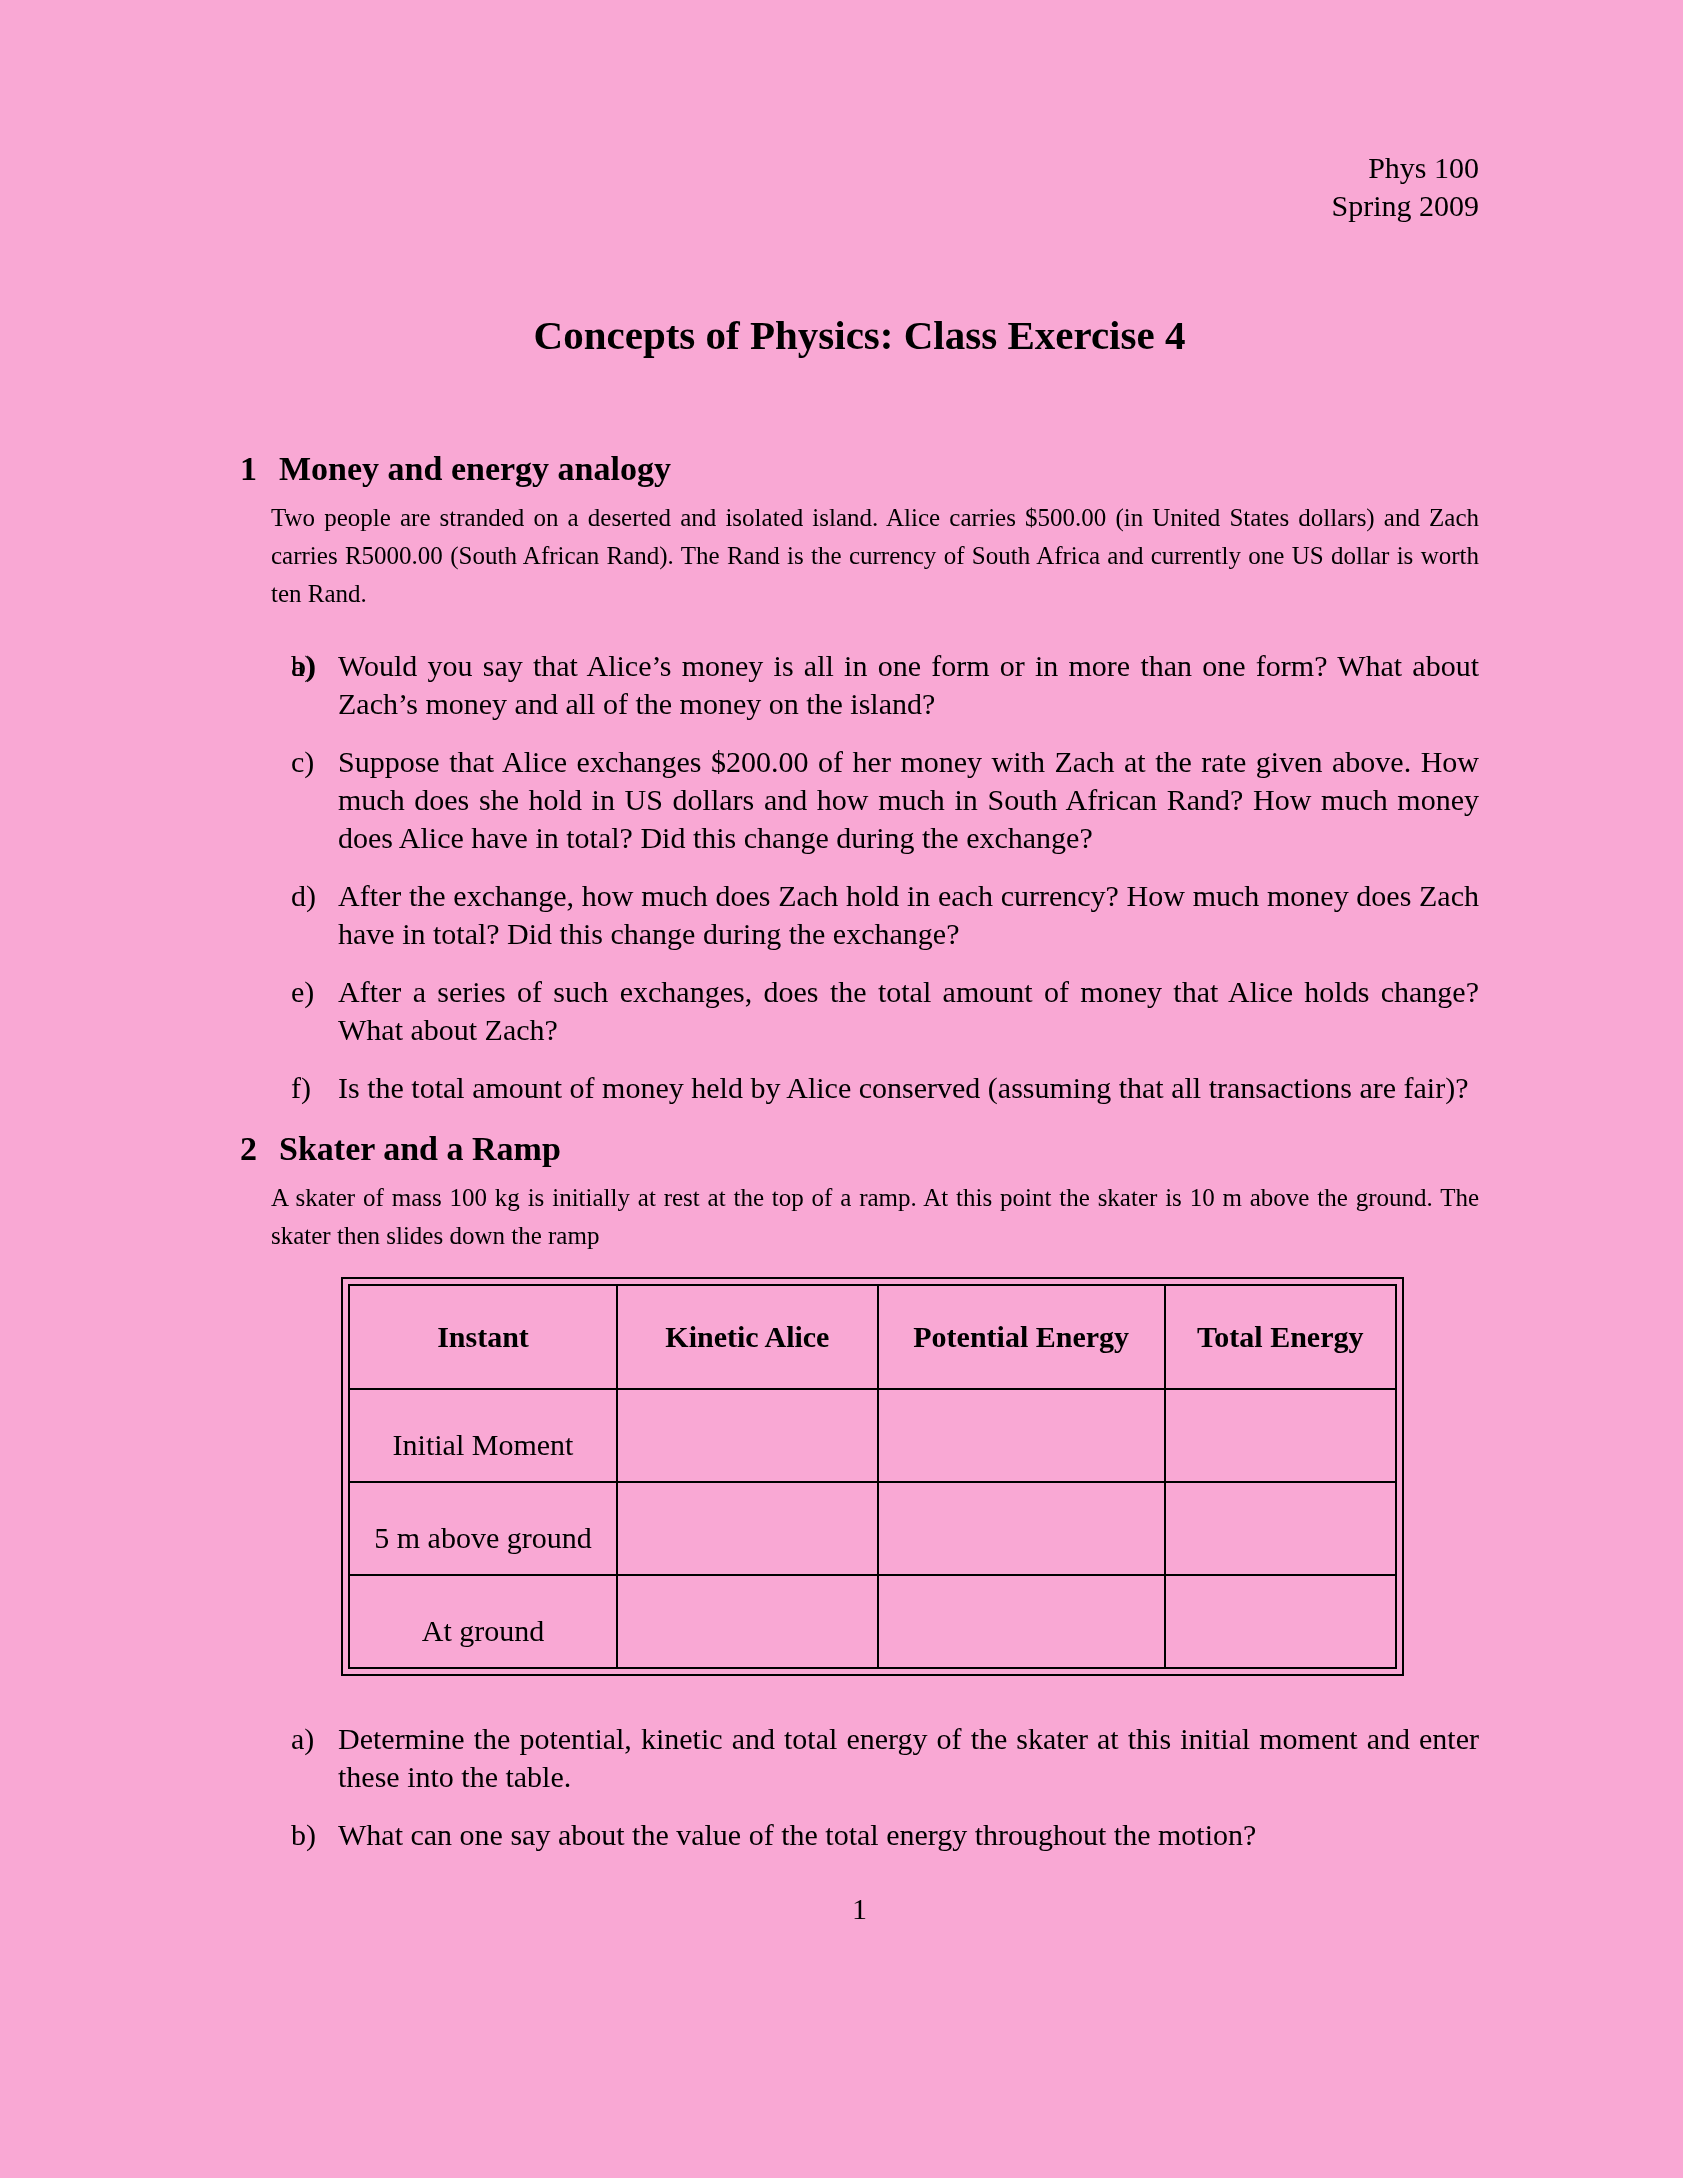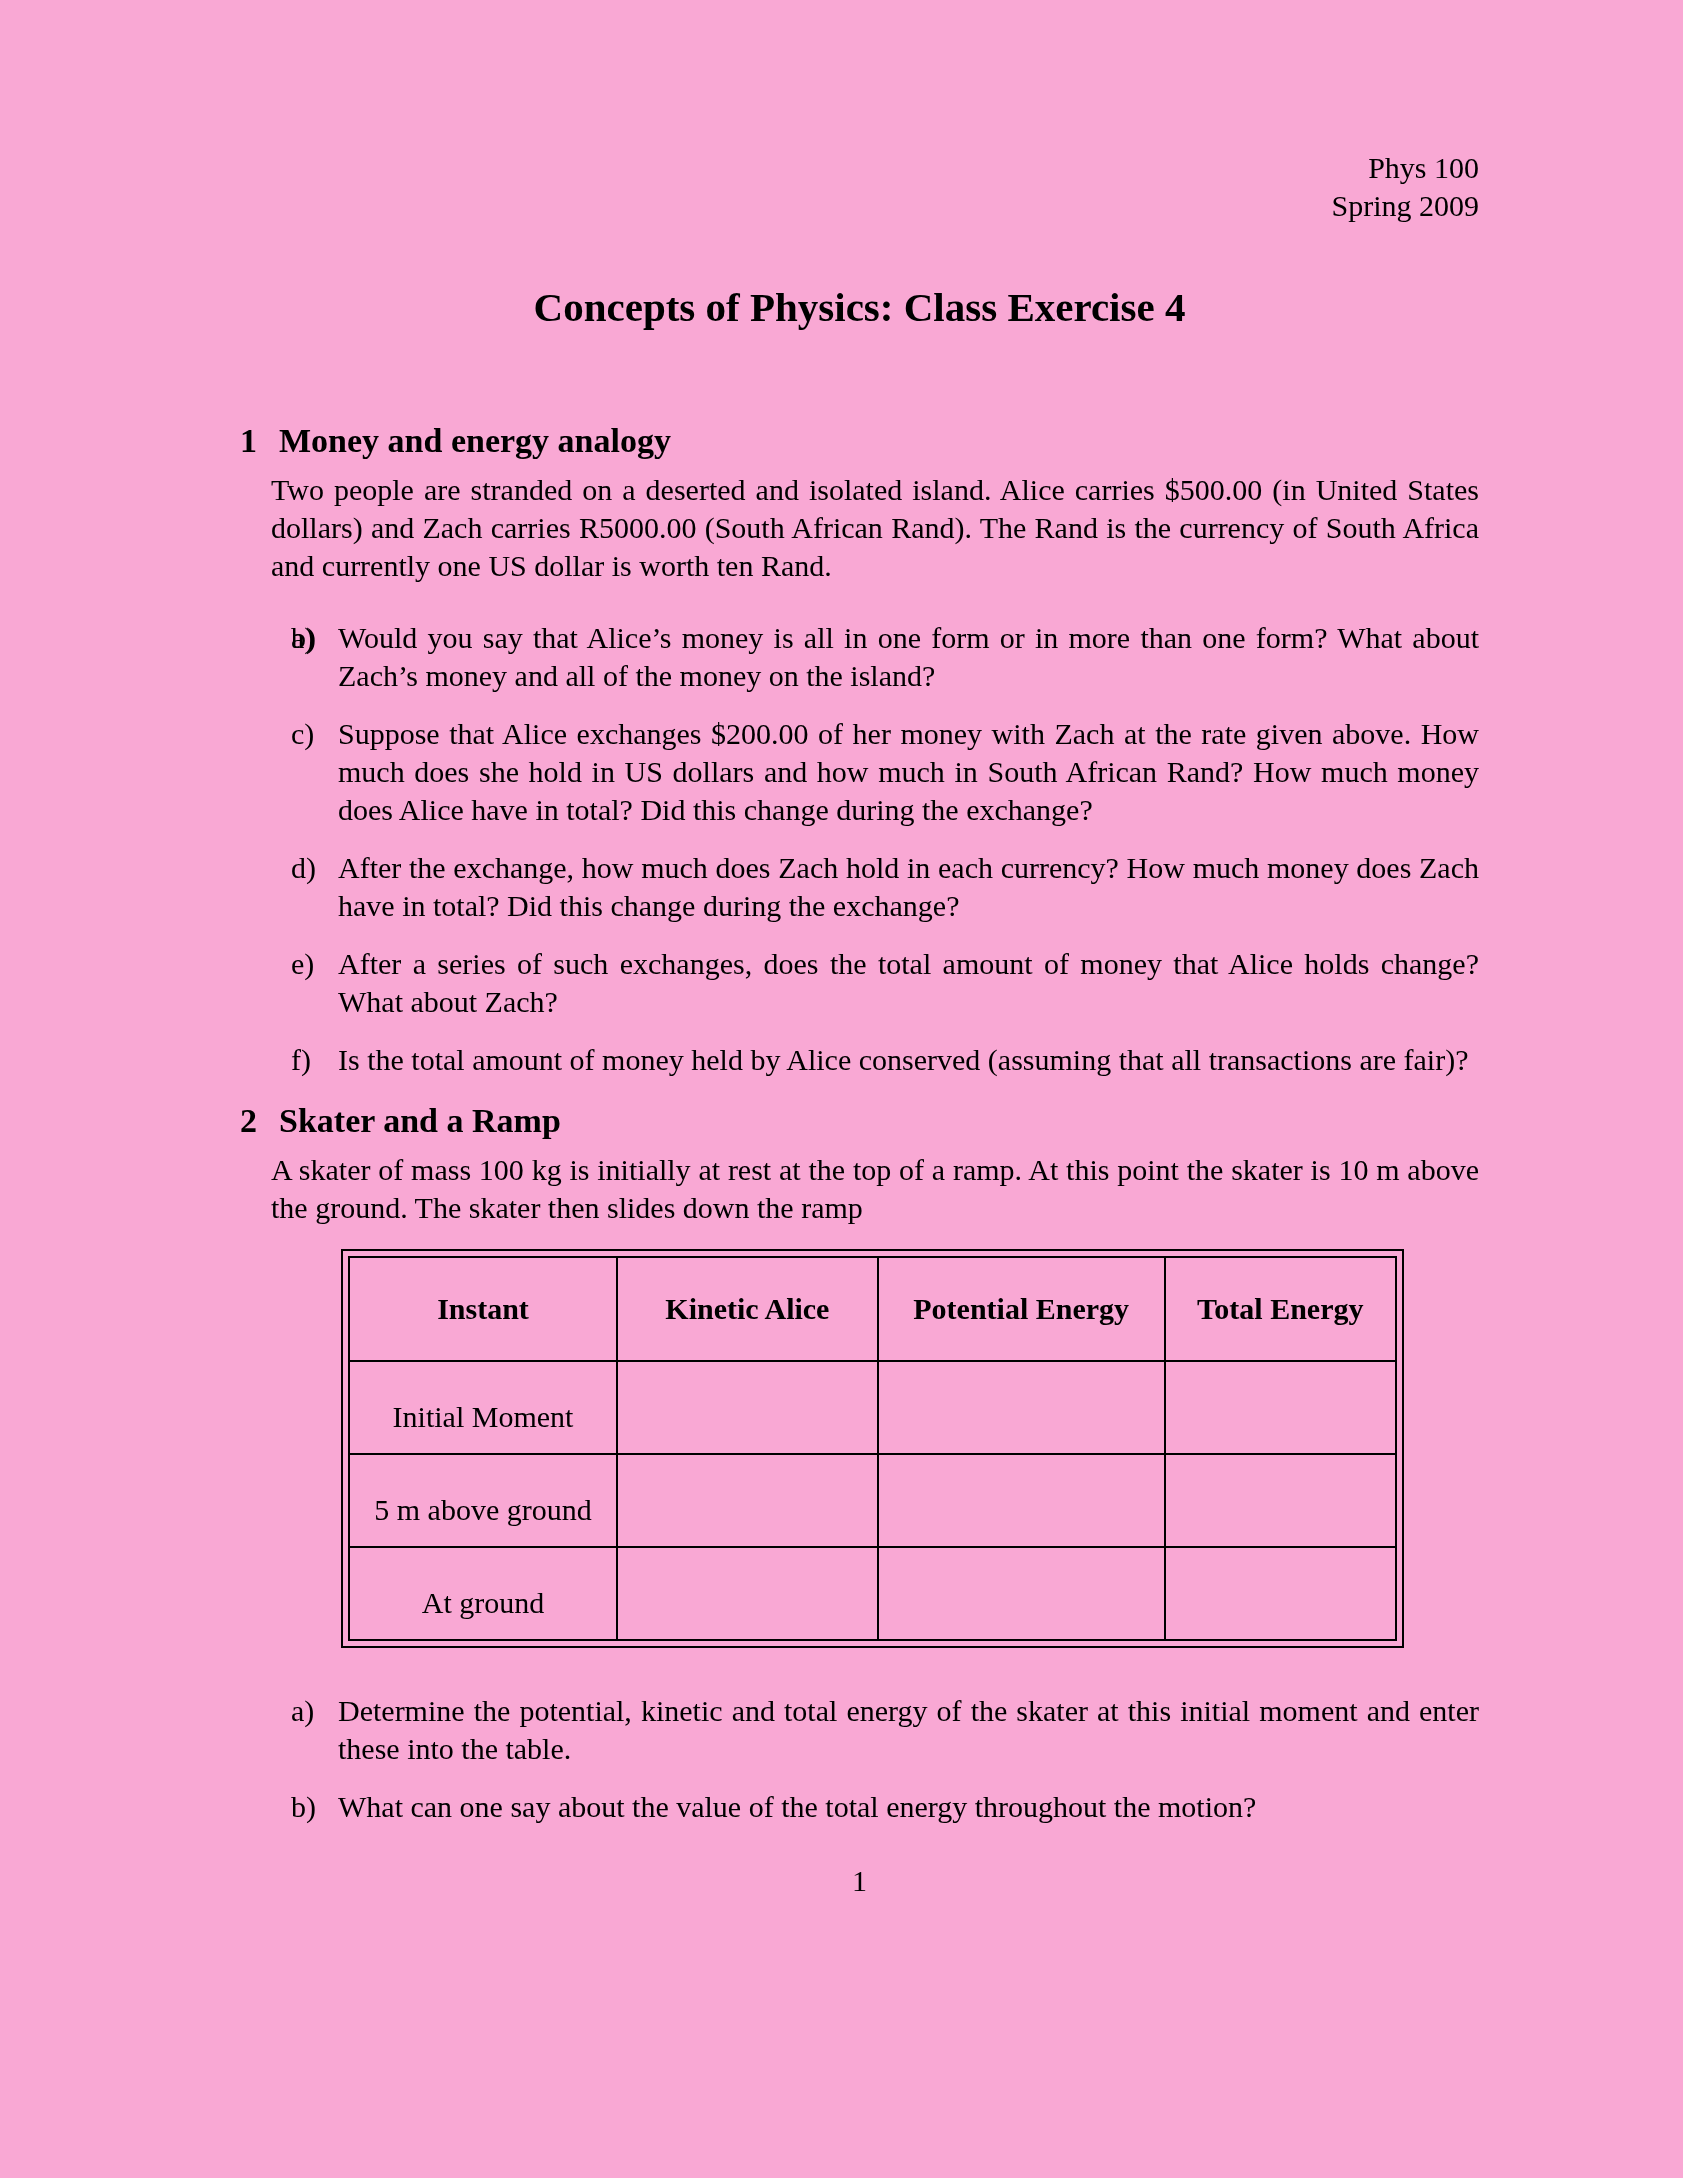--- a/index.html
+++ b/index.html
@@ -13,37 +13,37 @@
     width: 1683px; height: 2178px;
     background: #f9a8d4;
     padding: 149px 204px 0 240px;
   }
   .course-header {
     text-align: right;
     font-size: 30px;
     line-height: 38px;
   }
   .doc-title {
-    margin-top: 57px;
+    margin-top: 85px;
     text-align: center;
     font-size: 41px;
     font-weight: bold;
     line-height: 50px;
   }
   .sec-heading {
     font-size: 34px;
     font-weight: bold;
     line-height: 44px;
   }
   .sec-heading .sec-num { display: inline-block; margin-right: 22px; }
   .sec-1 .sec-heading { margin-top: 87px; }
   .sec-2 .sec-heading { margin-top: 6px; }
   .intro {
     margin: 8px 0 0 31px;
-    font-size: 30px;
+    font-size: 25px;
     line-height: 38px;
     text-align: justify;
   }
   ol.items {
     list-style: none;
     margin-top: 34px;
   }
   ol.items li {
     position: relative;
     padding-left: 98px;

